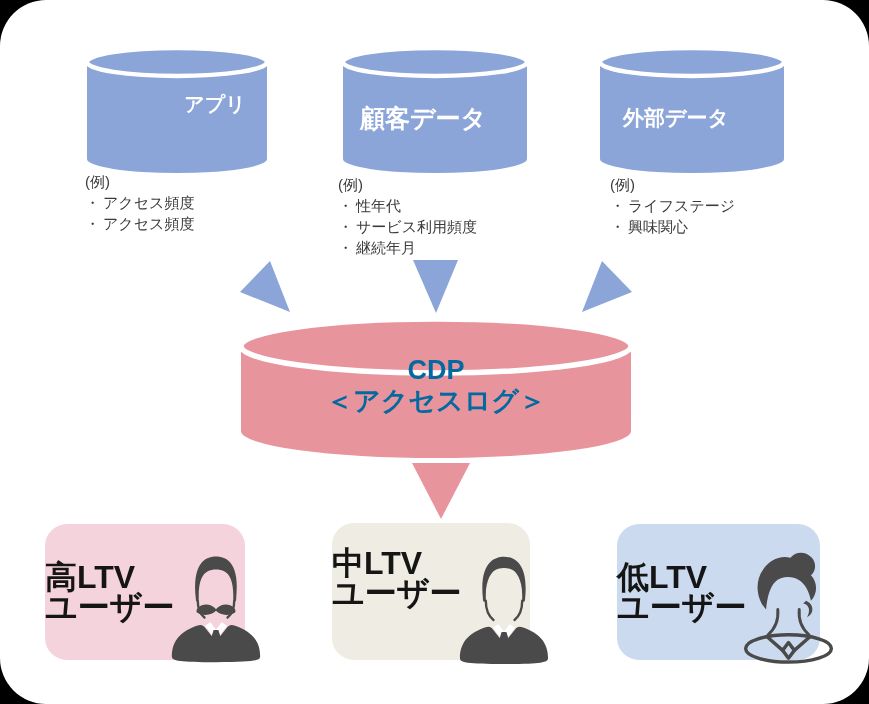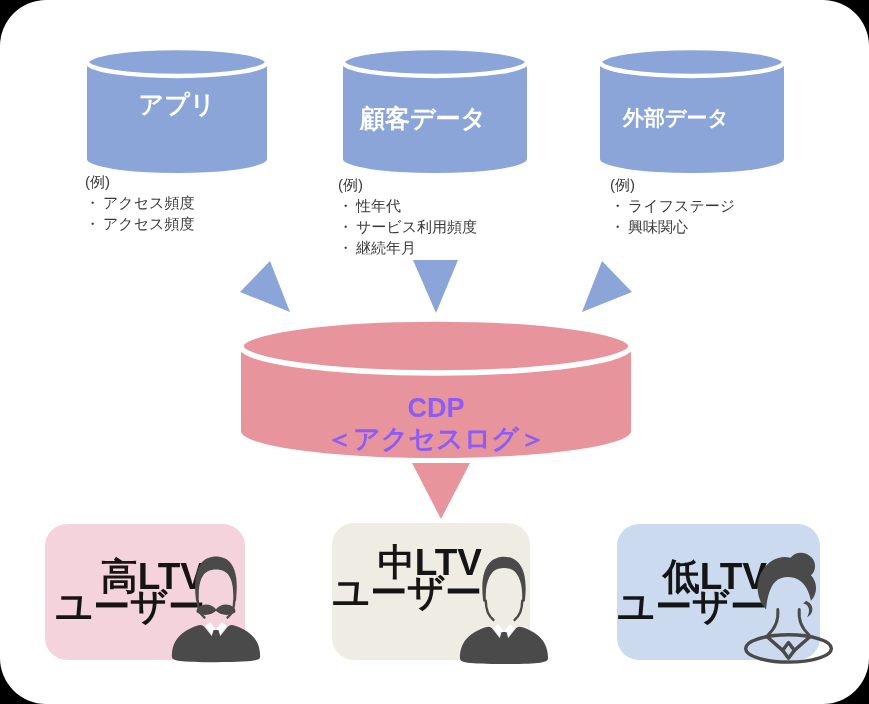--- a/index.html
+++ b/index.html
@@ -6,41 +6,41 @@
   body{background:#000;width:869px;height:704px;}
   .canvas{
     position:relative;width:869px;height:704px;background:#fff;
     border-radius:46px;overflow:hidden;
     font-family:"Liberation Sans","DejaVu Sans",sans-serif;
   }
   svg{display:block;}
   #shapes{position:absolute;left:0;top:0;z-index:1;}
 
   .cyl-label{position:absolute;z-index:2;color:#fff;font-weight:bold;text-align:center;}
-  #cyl1-label{left:87px;top:90px;width:180px;font-size:25px;line-height:28px;}
+  #cyl1-label{left:87px;top:90px;width:180px;font-size:20px;line-height:28px;padding-left:38px;}
   #cyl2-label{left:343px;top:104px;width:160px;font-size:25px;line-height:28px;}
   #cyl3-label{left:600px;top:104px;width:152px;font-size:21px;line-height:28px;}
 
   .ex-list{position:absolute;z-index:2;color:#3a3a3a;font-size:15px;line-height:21px;}
   #list1{left:85px;top:171px;}
   #list2{left:338px;top:174px;}
   #list3{left:610px;top:174px;}
   .ex-item{display:flex;}
   .bullet{width:18px;flex:0 0 18px;}
 
-  #cdp-label{position:absolute;z-index:2;left:241px;top:393px;width:390px;
-    color:#8b5cf6;font-weight:bold;font-size:27px;line-height:31px;text-align:center;}
+  #cdp-label{position:absolute;z-index:2;left:241px;top:355px;width:390px;
+    color:#0369a1;font-weight:bold;font-size:27px;line-height:31px;text-align:center;}
 
   .seg-box{position:absolute;z-index:2;border-radius:22px;}
   #box-high{left:45px;top:524px;width:200px;height:136px;}
   #box-mid{left:332px;top:523px;width:198px;height:137px;}
   #box-low{left:617px;top:524px;width:203px;height:136px;}
 
-  .seg-label{position:absolute;z-index:3;font-weight:bold;font-size:37px;line-height:30px;
-    color:#151515;text-align:right;}
+  .seg-label{position:absolute;z-index:3;font-weight:bold;font-size:32px;line-height:30px;
+    color:#151515;text-align:left;}
   #label-high{left:45px;top:562px;width:160px;}
   #label-mid{left:332px;top:548px;width:150px;}
   #label-low{left:617px;top:562px;width:150px;}
 
   .person-icon{position:absolute;z-index:4;}
   #icon-high{left:168px;top:546px;}
   #icon-mid{left:456px;top:551px;}
   #icon-low{left:737px;top:549px;}
   .ic-fill{fill:#4A4A4A;}
   .ic-stroke{fill:none;stroke:#4A4A4A;stroke-linecap:round;stroke-linejoin:round;}

